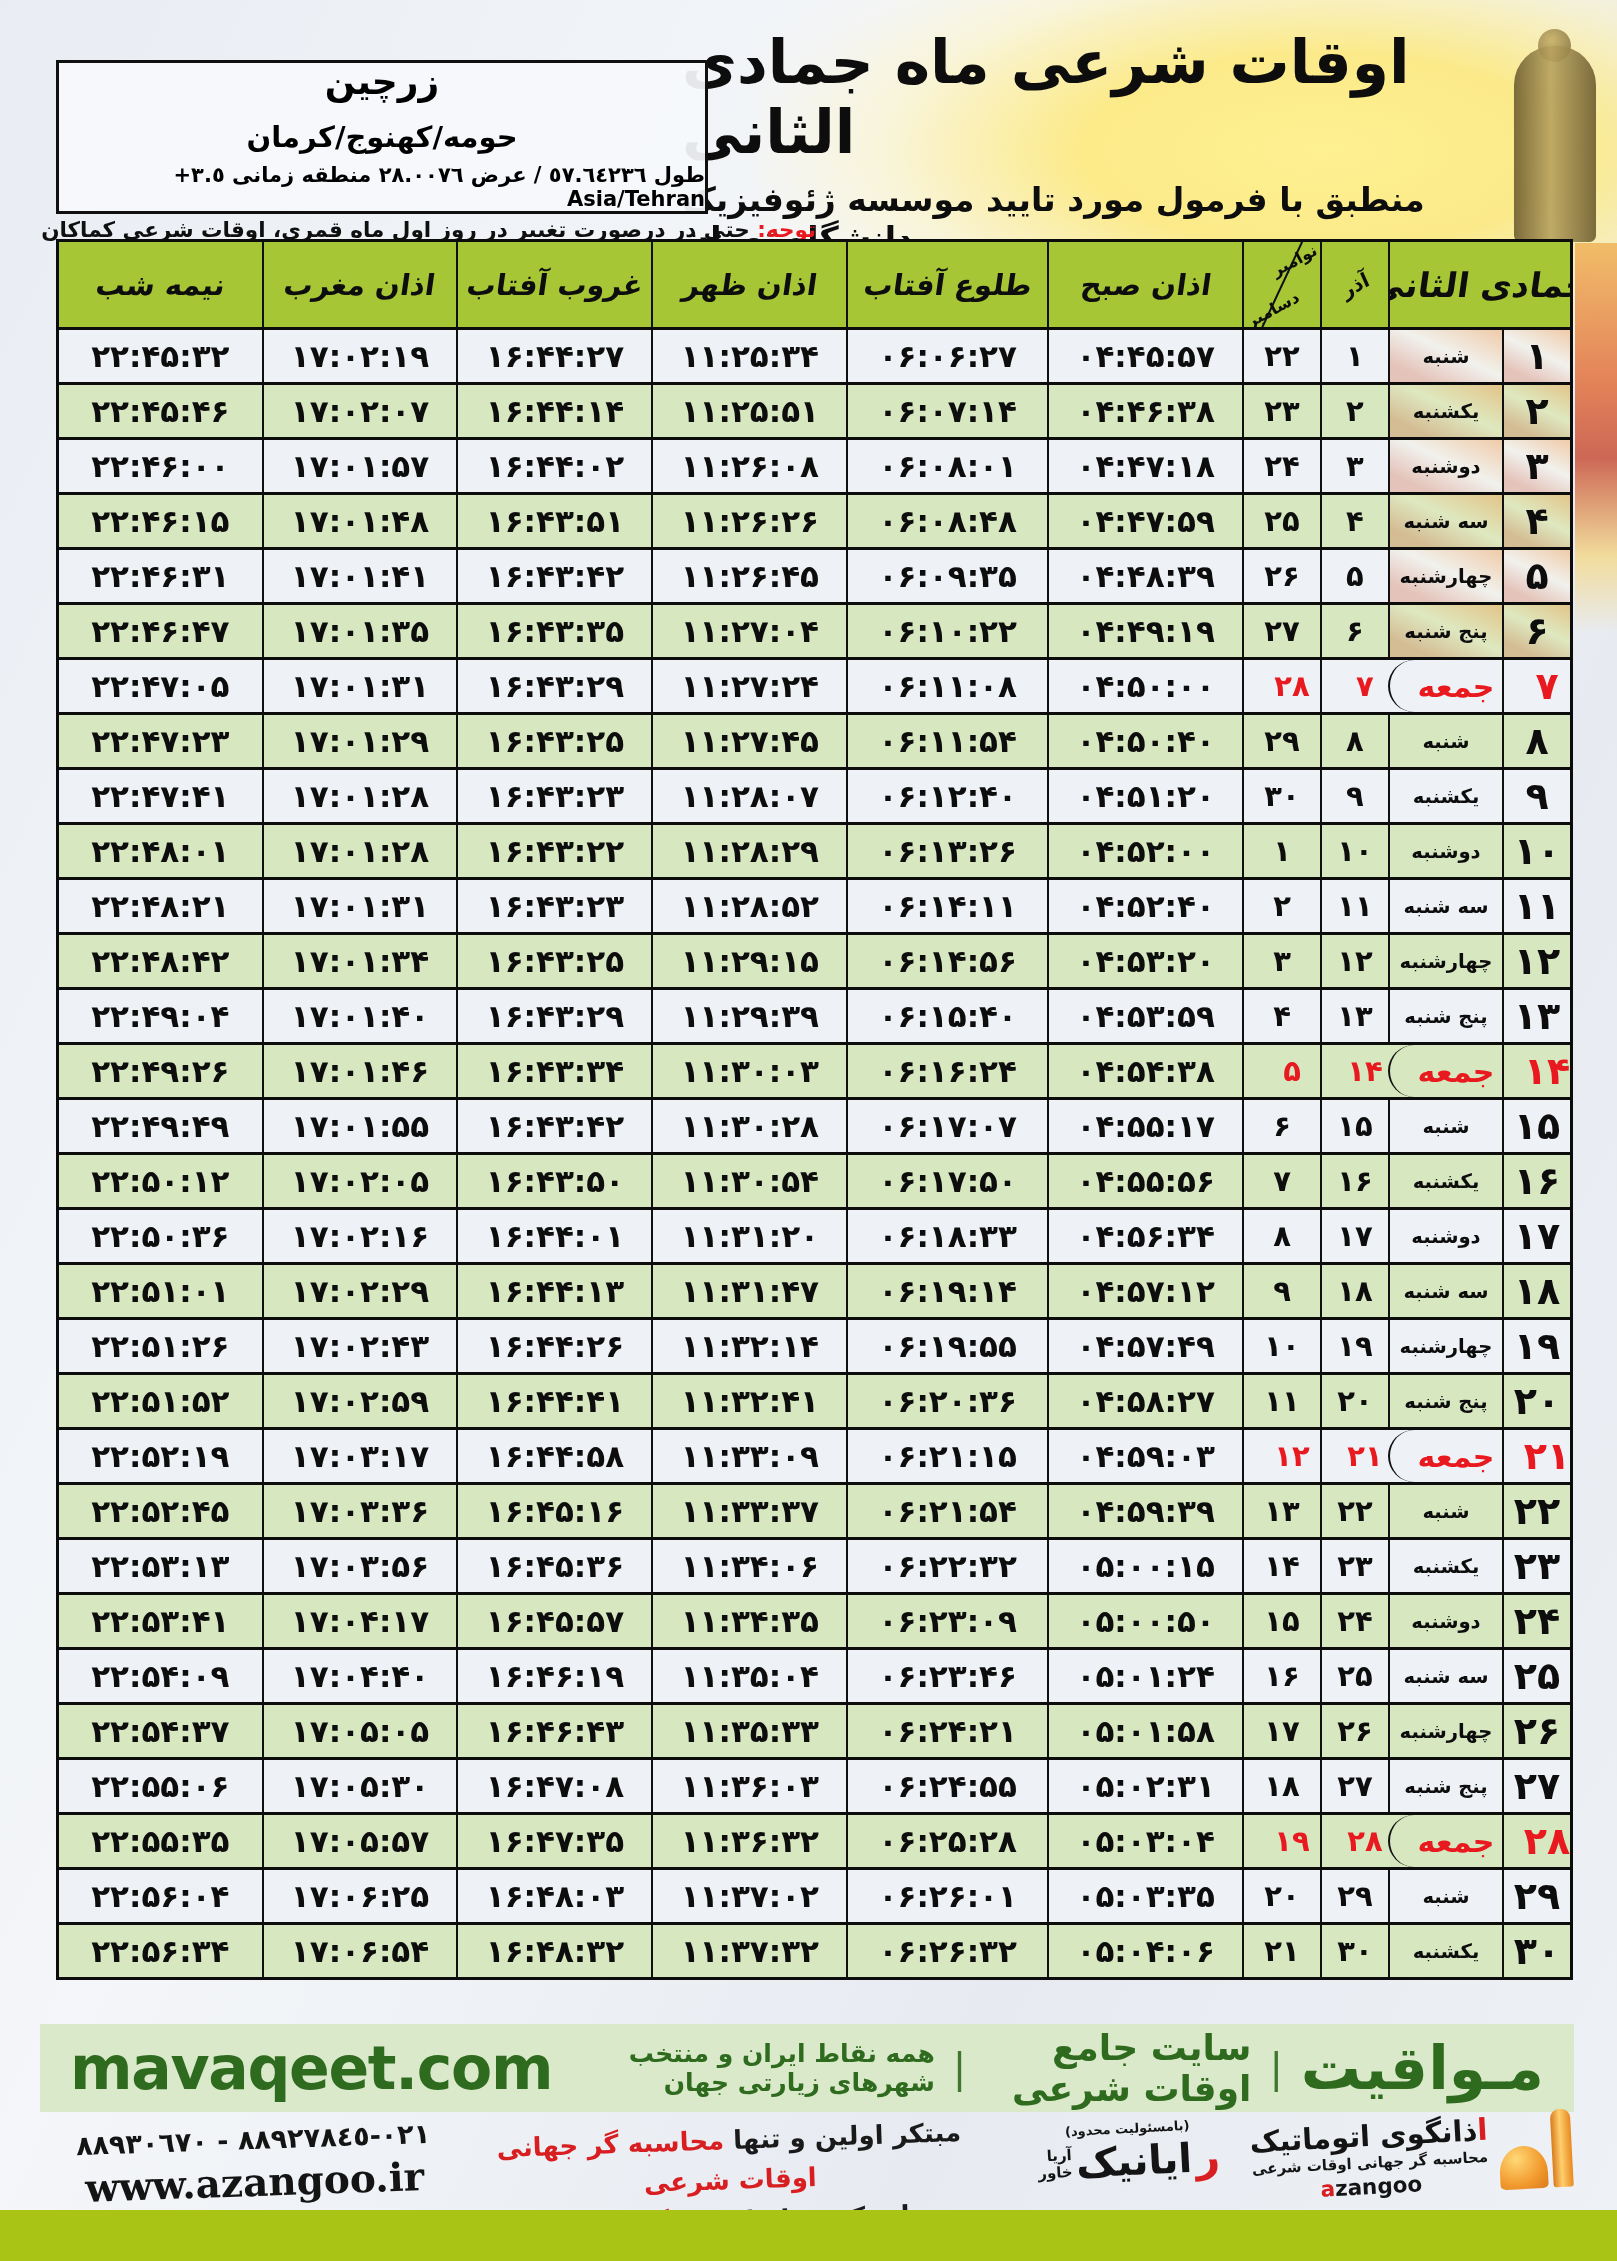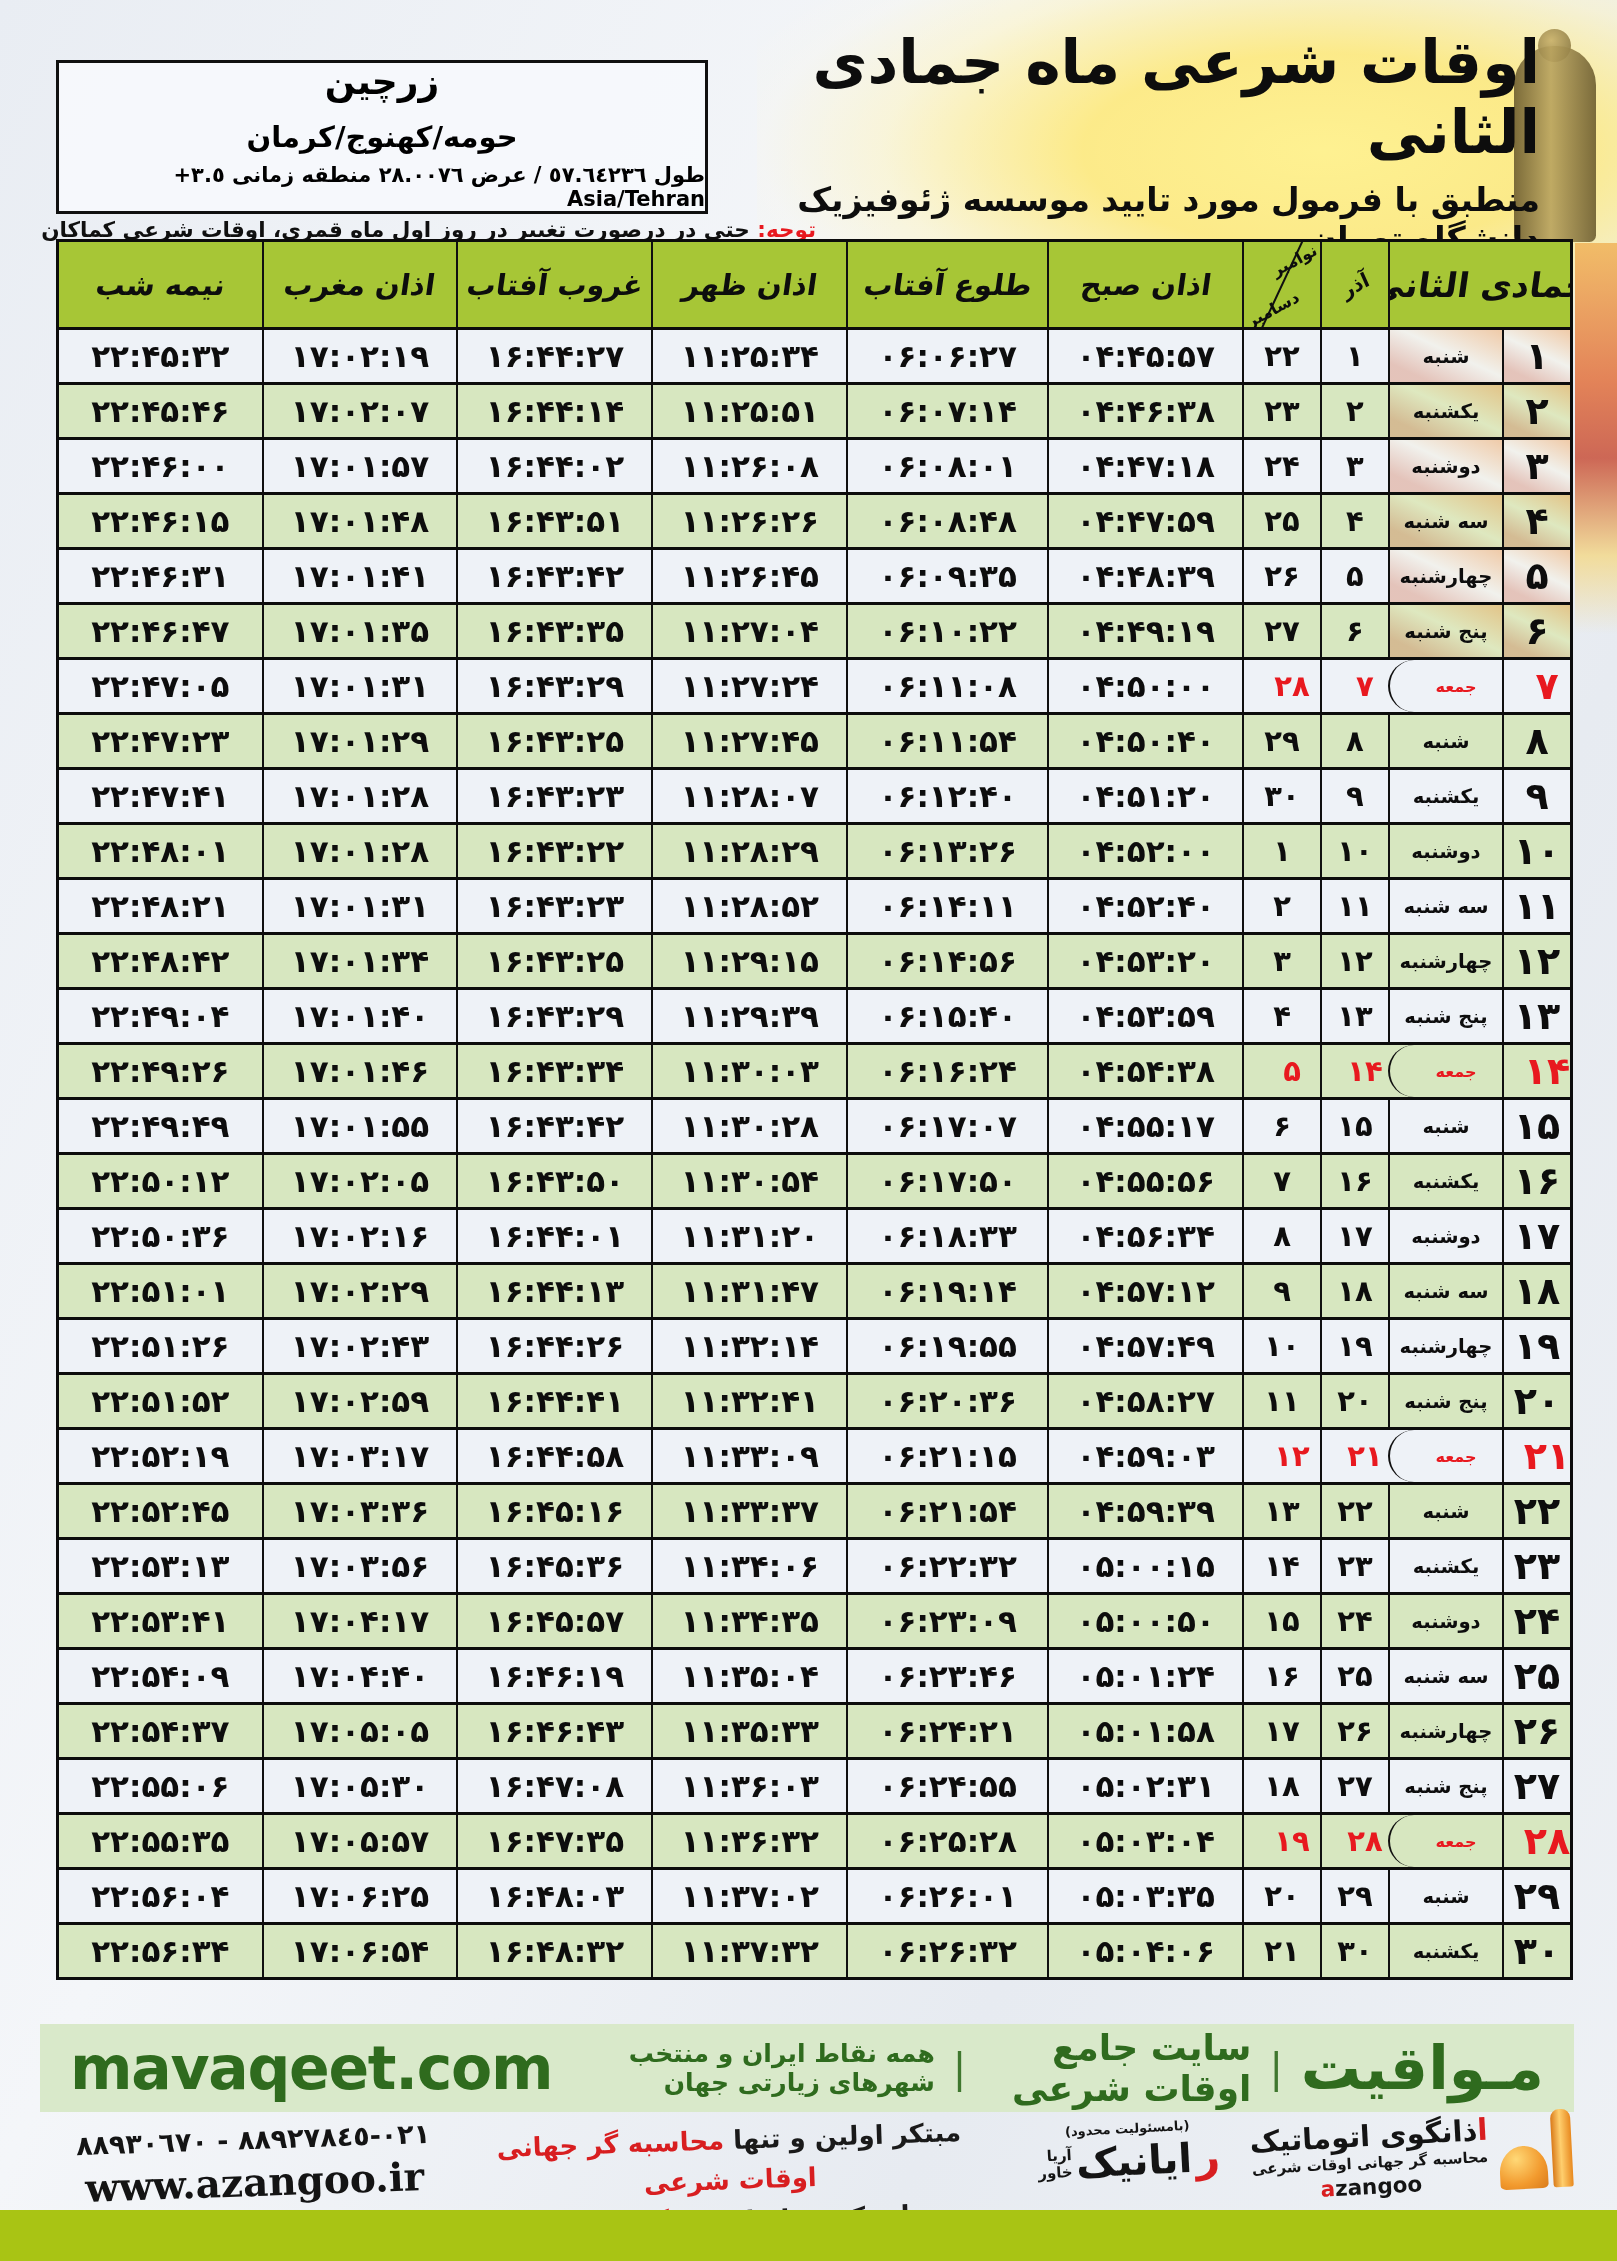--- a/index.html
+++ b/index.html
@@ -13,22 +13,22 @@
                rgba(255,243,180,.45) 55%, rgba(255,248,220,.15) 70%, transparent 80%); }
   .tower { position:absolute; right:22px; top:46px; width:82px; height:196px; z-index:1; opacity:.9;
     background:linear-gradient(90deg,#6d5d30,#b9a35f 45%,#repeat,#6d5d30);
     background:linear-gradient(90deg,#6d5d30,#b9a35f 45%,#6d5d30); border-radius:39px 39px 6.5px 6.5px; }
   .tower-cap { position:absolute; right:47px; top:29px; width:33px; height:33px; z-index:1; opacity:.9;
     background:radial-gradient(circle at 40% 35%,#c8b06a,#7a6a38); border-radius:50%; }
   .edge-art { position:absolute; right:0; top:243px; width:43px; height:391px; z-index:3; opacity:.85;
     background:linear-gradient(180deg,#f0b45a 0%,#e2713d 35%,#c8503a 55%,#f3d98c 80%,rgba(243,217,140,0) 100%); }
 
   
-  .title-block { position:absolute; right:78px; top:27px; width:848px; z-index:2;
-                 direction:rtl; text-align:right; color:#0d0d0d; }
+  .title-block { position:absolute; right:88px; top:27px; width:848px; z-index:2;
+                 direction:rtl; text-align:left; color:#0d0d0d; }
   .title   { font-size:60px; font-weight:bold; letter-spacing:-0.7px; }
   .subtitle{ font-size:33px; font-weight:bold; margin-top:13px; }
   .years   { font-size:29px; font-weight:bold; margin-top:17px; }
 
   .location-box { position:absolute; left:56px; top:60px; width:652px; height:154px; z-index:2;
     border:3.9px solid #101010; background:rgba(246,249,252,.92);
     display:flex; flex-direction:column; align-items:center; justify-content:center; direction:rtl; }
   .loc-name   { font-size:36px; font-weight:bold; line-height:1.05; }
   .loc-region { font-size:29px; font-weight:bold; margin-top:20px; }
   .loc-coords { font-size:21px; font-weight:bold; margin-top:9px; direction:rtl; }
@@ -61,21 +61,21 @@
   .h-greg .slash { position:absolute; left:50%; top:50%; width:150%; height:2px; background:#101010;
                    transform:translate(-50%,-50%) rotate(-65deg); }
 
   .row-light { background:#eef2f7; }
   .row-green { background:#d7e7c0; }
   .time  { font-size:31px; font-weight:bold; color:#0d0d0d; direction:ltr; letter-spacing:0.7px; }
   .c-j   { font-size:38px; font-weight:bold; color:#0d0d0d; }
   .c-w   { font-size:19.6px; font-weight:bold; color:#0d0d0d; }
   .c-a, .c-g { font-size:29px; font-weight:bold; color:#0d0d0d; }
   .friday .d-num { color:#e8191f;padding-left:20px; }
-  .friday .c-w   { font-size:16px;border-radius:26px; }
+  .friday .c-w   { font-size:30px;border-radius:26px; }
   .warm { background-image:linear-gradient(205deg, rgba(242,148,60,.42) 0%,
             rgba(255,238,190,.18) 45%, rgba(205,88,46,.30) 82%); }
 
   
   .mv-bar { position:absolute; left:40px; top:2024px; width:1534px; height:88px; z-index:2;
     background:#d9e9ca; color:#2f6b1e; direction:rtl;
     display:flex; align-items:center; padding:0 30px; gap:18px; }
   .mv-brand { font-size:60px; font-weight:bold; }
   .mv-sep   { font-size:40px; font-weight:normal; opacity:.9; }
   .mv-t1    { font-size:36px; font-weight:bold; }

